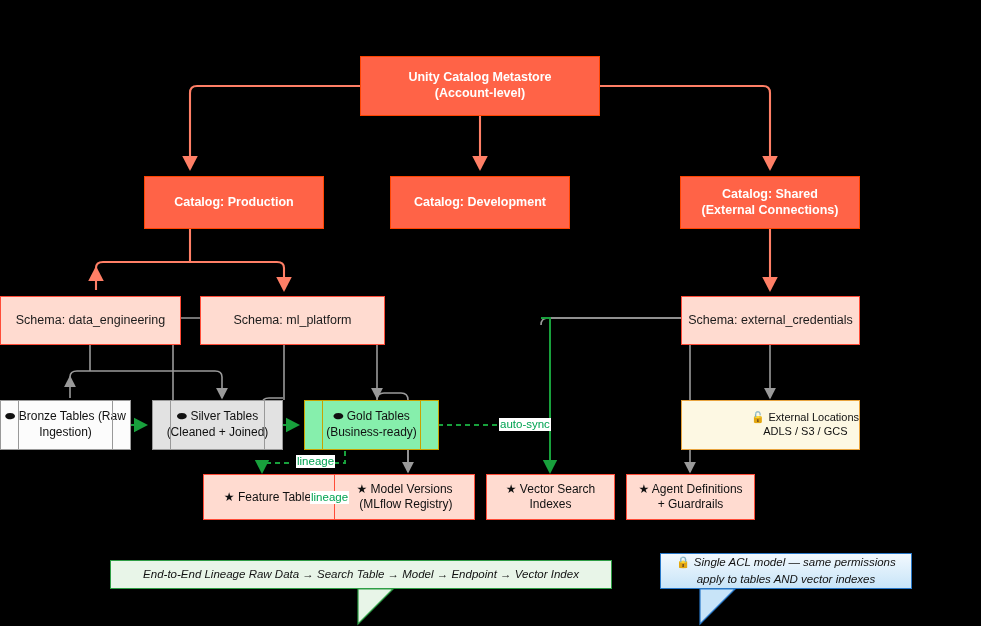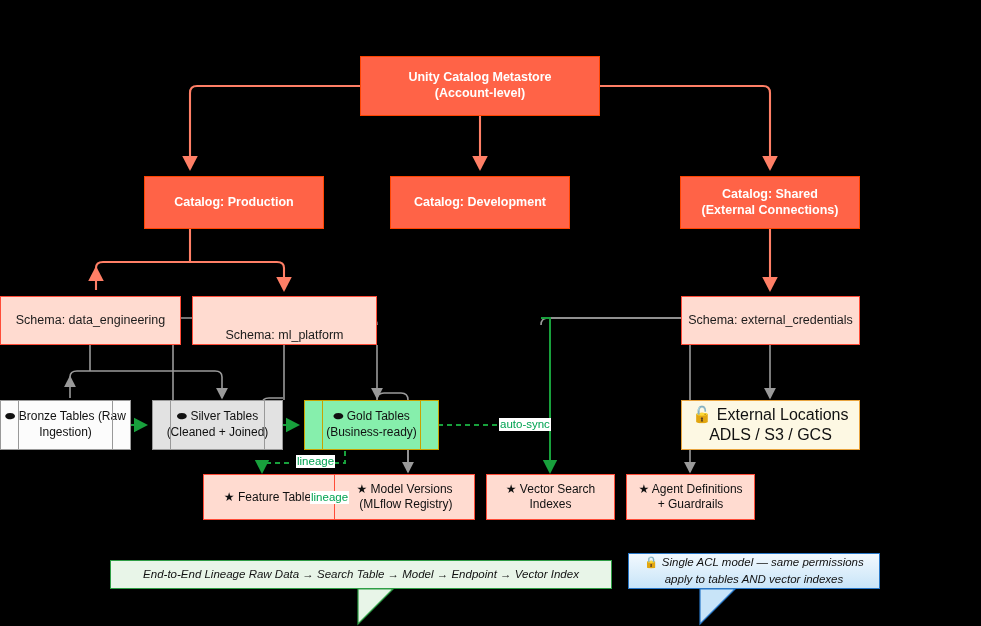--- a/index.html
+++ b/index.html
@@ -21,21 +21,21 @@
   
   .dbnode{position:absolute;box-sizing:border-box;border:1.2px solid #999;
           display:flex;align-items:center;text-align:center;
           font-size:12px;color:#111;line-height:1.3;}
   .dbnode .side{position:absolute;top:0;bottom:0;width:0;border-left:1.2px solid #999;}
   .db-bronze{background:#FCFCFC;}
   .db-silver{background:#E2E2E2;}
   .db-gold{background:#86efac;border-color:#C9A200;}
   .db-gold .side{border-left-color:#C9A200;}
   
-  .extbox{background:#FDF8E3;border:1.4px solid #E8A33D;color:#111;font-size:16px;}
+  .extbox{background:#FDF8E3;border:1.4px solid #E8A33D;color:#111;font-size:11px;justify-content:flex-end;}
   
   .note{position:absolute;box-sizing:border-box;font-style:italic;font-size:11.5px;
         display:flex;align-items:center;justify-content:center;text-align:center;
         line-height:1.45;}
   .note-green{background:#E8F5E8;border:1.2px solid #2E9E45;color:#111;}
   .note-blue{background:linear-gradient(180deg,#F2F9FE 0%,#C8E4F8 100%);
              border:1.3px solid #2878C8;color:#111;}
 
   .edgelabel{position:absolute;background:#ffffff;color:#00A352;font-size:11.5px;
              padding:0 1px;white-space:nowrap;line-height:1.15;}
@@ -140,21 +140,21 @@
       <span class="lbl">(External Connections)</span>
     </div>
   </div>
 
   <div class="node pinkbox" style="left:0px;top:296px;width:181px;height:49px;">
     <div>
         <span class="lbl">Schema: data_engineering</span>
       </div>
   </div>
 
-  <div class="node pinkbox" style="left:192px;top:296px;width:185px;height:49px;align-items:flex-end;">
+  <div class="node pinkbox" style="left:200px;top:296px;width:185px;height:49px;">
     <div>
         <span class="lbl">Schema: ml_platform</span>
       </div>
   </div>
 
   <div class="node pinkbox" style="left:681px;top:296px;width:179px;height:49px;">
     <div>
         <span class="lbl">Schema: external_credentials</span>
       </div>
   </div>
@@ -248,21 +248,21 @@
   <span class="edgelabel" style="left:310px;top:491px;">lineage</span>
   <span class="edgelabel" style="left:499px;top:418px;">auto-sync</span>
 
   <div class="note note-green" style="left:110px;top:560px;width:502px;height:29px;">
     <div>
       <span class="lbl">End-to-End Lineage</span>
       <span class="lbl">Raw Data → Search Table → Model → Endpoint → Vector Index</span>
     </div>
   </div>
 
-  <div class="note note-blue" style="left:628px;top:553px;width:252px;height:36px;">
+  <div class="note note-blue" style="left:660px;top:553px;width:252px;height:36px;">
     <div>
       <span class="lbl">
         <i class="icon">🔒</i>
         <span>Single ACL model —</span>
       </span>
       <span class="lbl">same permissions apply to</span>
       <span class="lbl">tables AND vector indexes</span>
     </div>
   </div>
 

